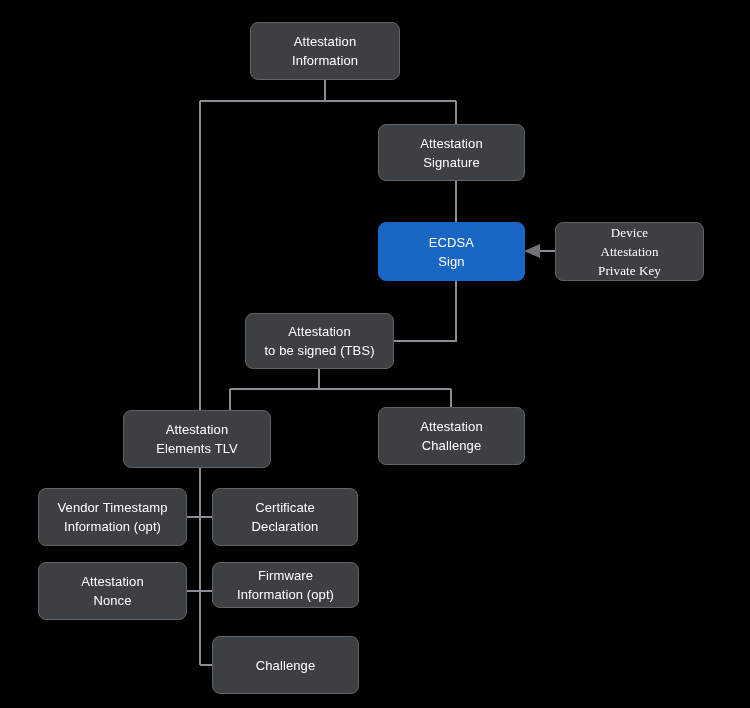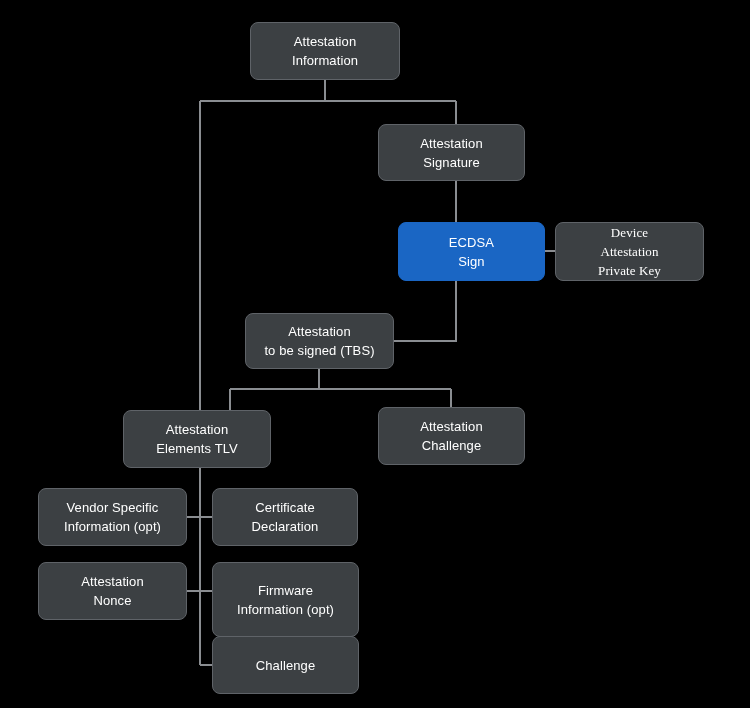--- a/index.html
+++ b/index.html
@@ -29,21 +29,20 @@
     align-items: center;
     justify-content: center;
     text-align: center;
     padding: 2px 6px;
     z-index: 2;
     letter-spacing: 0.1px;
   }
   .node.accent {
     background: #1a66c4;
     border-color: #1a66c4;
-    margin-left: 20px;
   }
   .node .label {
     white-space: pre-line;
     display: block;
   }
   svg#edges {
     position: absolute;
     left: 0;
     top: 0;
     width: 750px;
@@ -122,35 +121,35 @@
     <span class="label">Attestation
 Elements TLV</span>
   </div>
 
   <div class="node" style="left:378px; top:407px; width:147px; height:58px;">
     <span class="label">Attestation
 Challenge</span>
   </div>
 
   <div class="node" style="left:38px; top:488px; width:149px; height:58px;">
-    <span class="label">Vendor Specific
+    <span class="label">Vendor Timestamp
 Information (opt)</span>
   </div>
 
   <div class="node" style="left:212px; top:488px; width:146px; height:58px;">
     <span class="label">Certificate
 Declaration</span>
   </div>
 
   <div class="node" style="left:38px; top:562px; width:149px; height:58px;">
     <span class="label">Attestation
 Nonce</span>
   </div>
 
-  <div class="node" style="left:212px; top:562px; width:147px; height:75px;">
+  <div class="node" style="left:212px; top:562px; width:147px; height:46px;">
     <span class="label">Firmware
 Information (opt)</span>
   </div>
 
   <div class="node" style="left:212px; top:636px; width:147px; height:58px;">
     <span class="label">Challenge</span>
   </div>
 
 </div>
 

